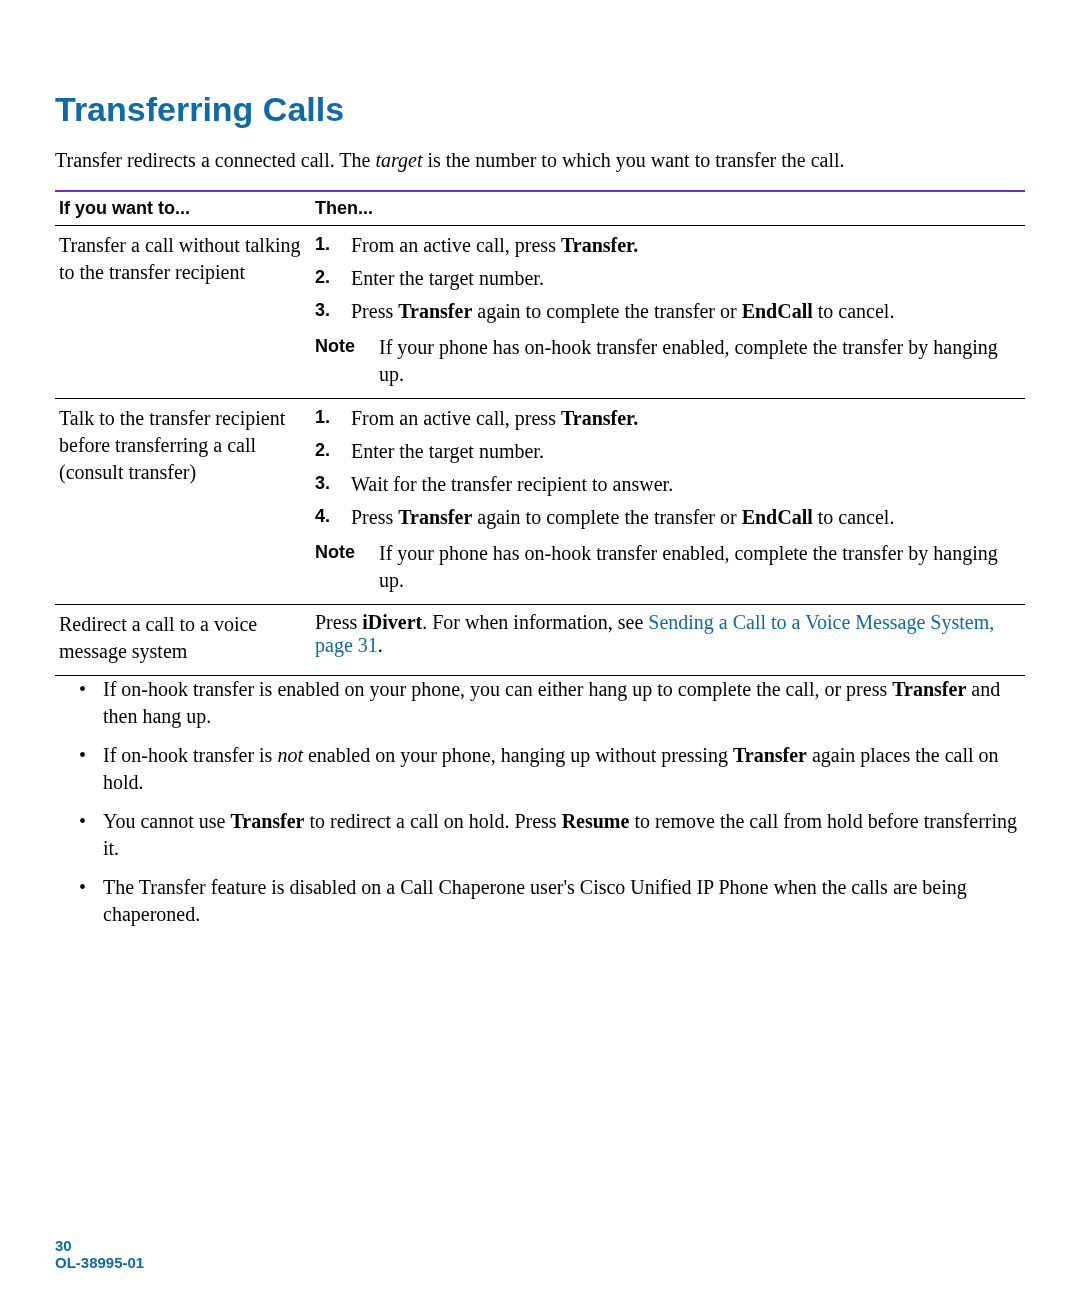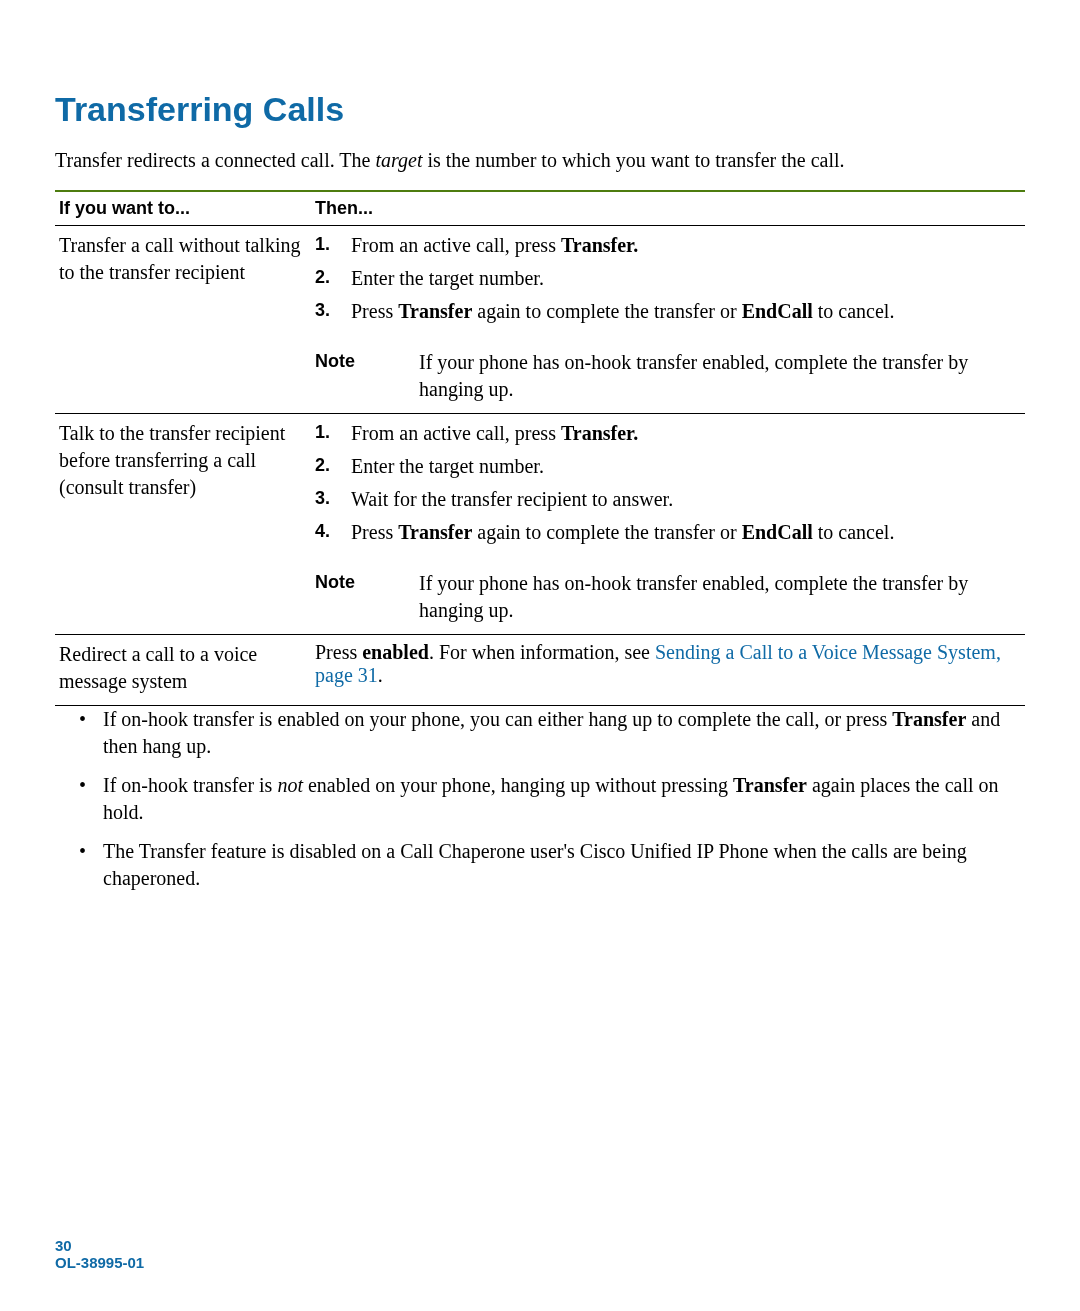--- a/index.html
+++ b/index.html
@@ -33,21 +33,21 @@
     width: 100%;
     border-collapse: collapse;
     font-size: 20px;
   }
   table.main th {
     text-align: left;
     font-family: Arial, Helvetica, sans-serif;
     font-weight: bold;
     font-size: 18px;
     padding: 6px 6px 6px 4px;
-    border-top: 2px solid #4d7c0f;
+    border-top: 2px solid #6d28d9;
     border-bottom: 1px solid #000;
   }
   table.main td {
     vertical-align: top;
     padding: 6px 6px 10px 4px;
     border-bottom: 1px solid #000;
   }
   table.main td.col1 {
     width: 246px;
     line-height: 1.35;
@@ -65,23 +65,22 @@
   ol.steps li .num {
     position: absolute;
     left: -28px;
     top: 0;
     font-family: Arial, Helvetica, sans-serif;
     font-weight: bold;
     font-size: 18px;
   }
   .note-row {
     display: flex;
-    margin-top: 18px;
-    line-height: 1.35;
-    gap: 40px;
+    margin-top: 3px;
+    line-height: 1.35;
   }
   .note-label {
     font-family: Arial, Helvetica, sans-serif;
     font-weight: bold;
     font-size: 18px;
     width: 64px;
     flex: 0 0 64px;
   }
   .note-text {
     flex: 1;
@@ -193,32 +192,35 @@
           <div class="note-row">
             <div class="note-label">Note</div>
             <div class="note-text">If your phone has on-hook transfer enabled, complete the transfer by hanging up.</div>
           </div>
         </td>
       </tr>
 
       <tr>
         <td class="col1">Redirect a call to a voice message system</td>
         <td>
-          <span>Press </span><span class="bold">enabled</span><span>. For when information, see </span><span class="link">Sending a Call to a Voice Message System, page&nbsp;31</span><span>.</span>
+          <span>Press </span><span class="bold">iDivert</span><span>. For when information, see </span><span class="link">Sending a Call to a Voice Message System, page&nbsp;31</span><span>.</span>
         </td>
       </tr>
     </tbody>
   </table>
 
   <ul class="tips">
     <li>
       <span>If on-hook transfer is enabled on your phone, you can either hang up to complete the call, or press </span><span class="bold">Transfer</span><span> and then hang up.</span>
     </li>
     <li>
       <span>If on-hook transfer is </span><span class="italic" style="font-style:italic">not</span><span> enabled on your phone, hanging up without pressing </span><span class="bold">Transfer</span><span> again places the call on hold.</span>
+    </li>
+    <li>
+      <span>You cannot use </span><span class="bold">Transfer</span><span> to redirect a call on hold. Press </span><span class="bold">Resume</span><span> to remove the call from hold before transferring it.</span>
     </li>
     <li>
       <span>The Transfer feature is disabled on a Call Chaperone user's Cisco Unified IP Phone when the calls are being chaperoned.</span>
     </li>
   </ul>
 
   <div class="footer">
     <span>30</span>
     <span>OL-38995-01</span>
   </div>

